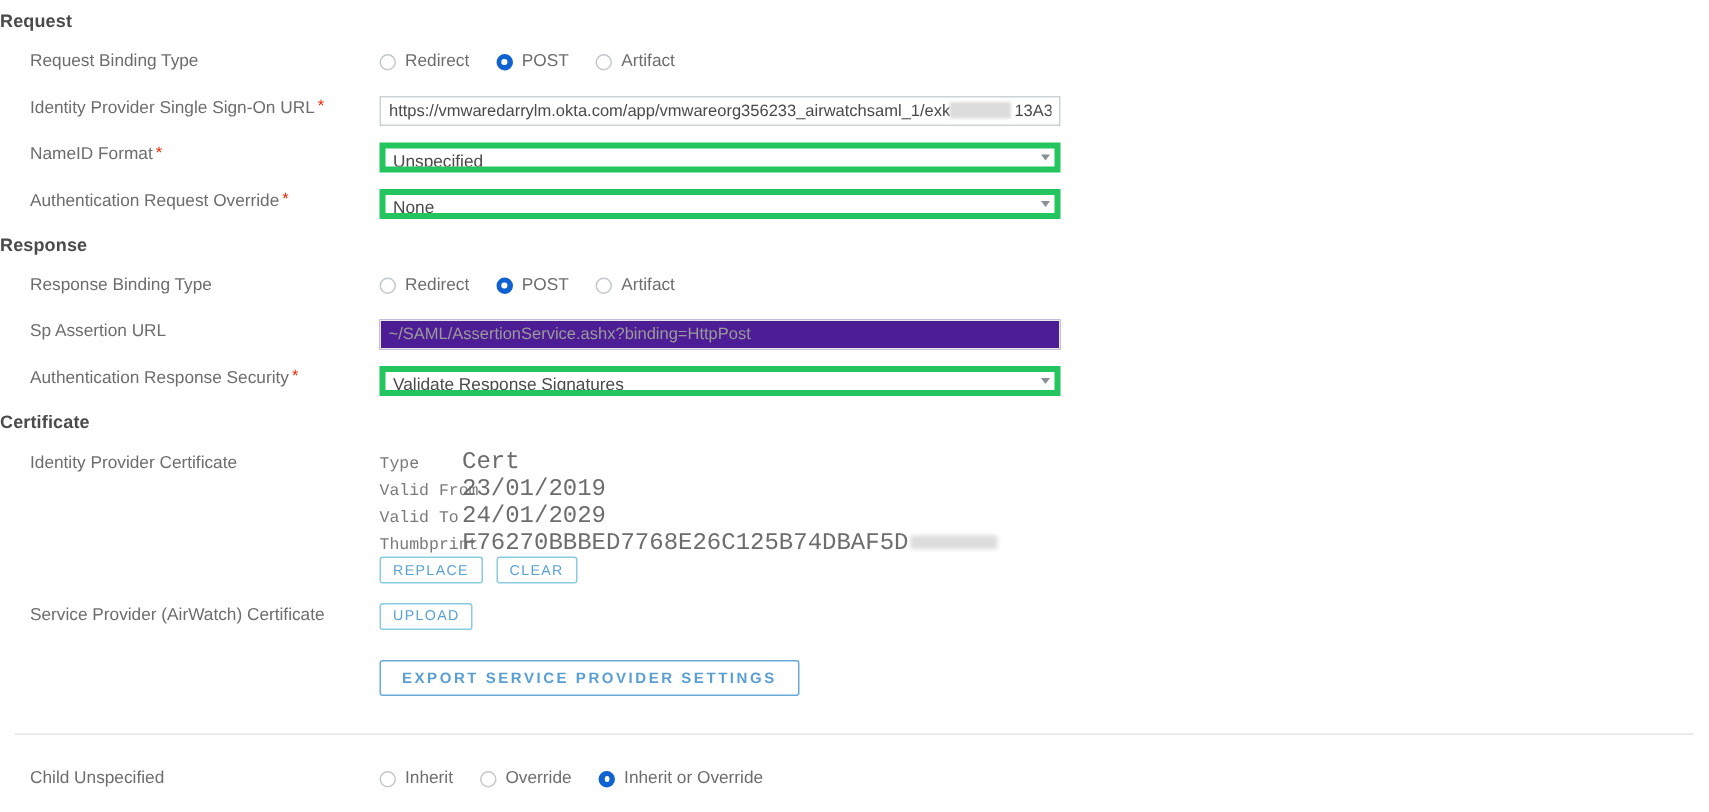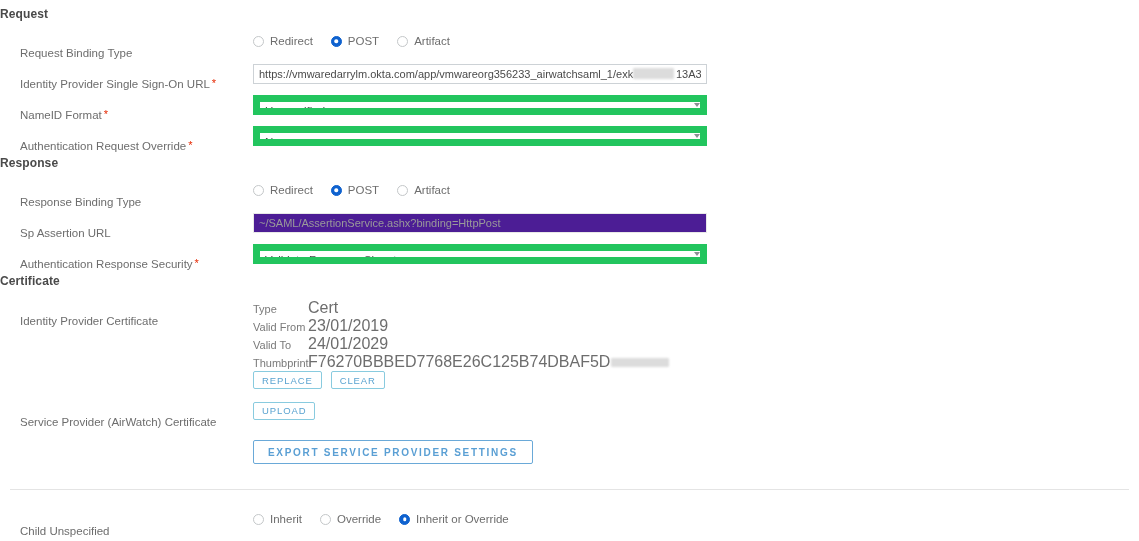--- a/index.html
+++ b/index.html
@@ -37,21 +37,21 @@
   
   .row {
     position: absolute;
     left: 0;
     width: 1139px;
     height: 22px;
   }
   .row-label {
     position: absolute;
     left: 20px;
-    top: 12px;
+    top: 0;
     font-size: 11.5px;
     color: #6d6d6d;
     white-space: nowrap;
     line-height: 16px;
     text-align: center;
   }
   .req-star {
     color: #e62700;
     font-size: 11px;
     margin-left: 2px;
@@ -149,21 +149,21 @@
   
   .select-wrap {
     position: relative;
     width: 454px;
     height: 20px;
   }
   .select-box {
     width: 454px;
     height: 20px;
     box-sizing: border-box;
-    border: 7px solid #22c55e;
+    border: 4px solid #22c55e;
     background: #ffffff;
     font-size: 11.5px;
     color: #4a4a4a;
     padding: 0 20px 0 5px;
     line-height: 18px;
     white-space: nowrap;
     overflow: hidden;
     cursor: pointer;
   }
   .select-caret {
@@ -177,20 +177,21 @@
     border-top: 4px solid #8a8f94;
     pointer-events: none;
   }
 
   
   .cert-table {
     position: absolute;
     left: 253px;
     font-size: 11px;
     color: #6d6d6d;
+    font-family: Liberation Mono, monospace;
   }
   .cert-row {
     display: flex;
     align-items: baseline;
     height: 18px;
   }
   .cert-key {
     width: 55px;
     flex: 0 0 55px;
     color: #7a7a7a;

